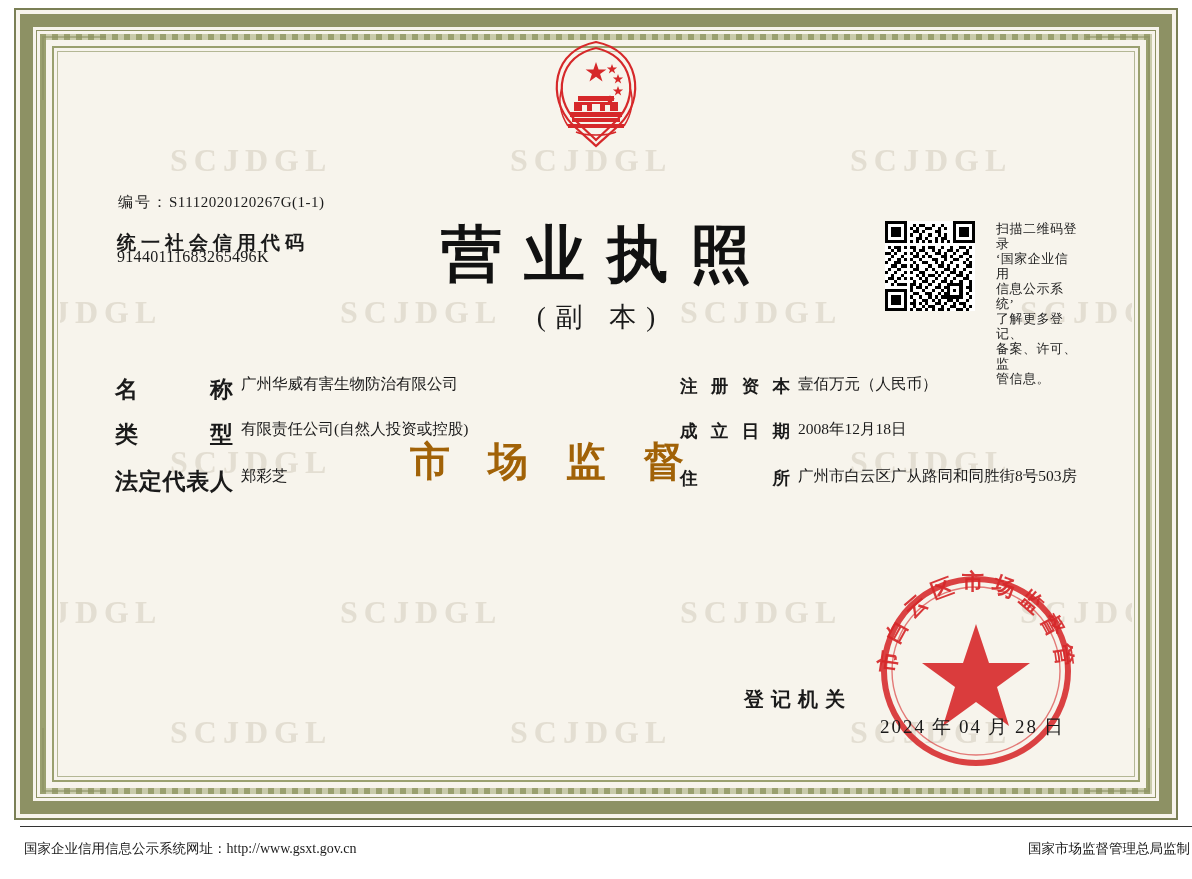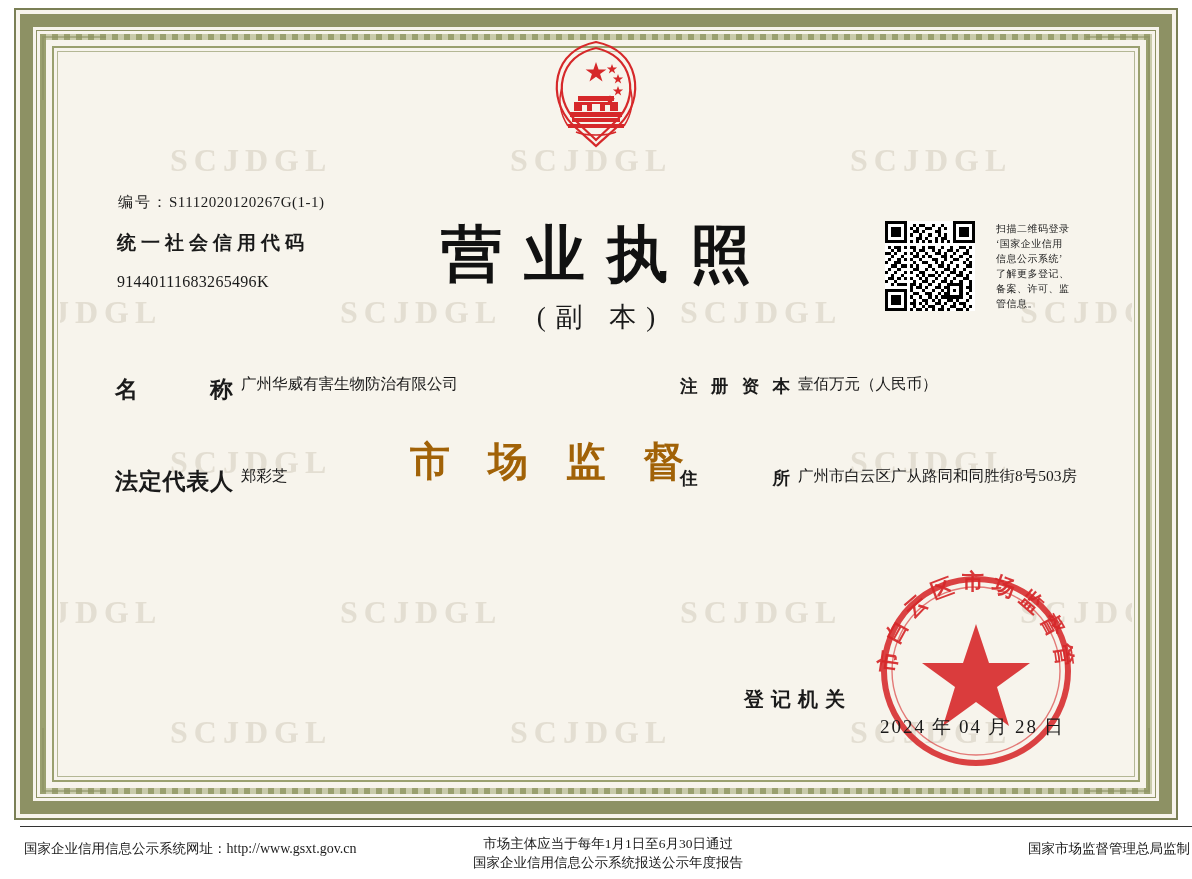--- a/index.html
+++ b/index.html
@@ -137,21 +137,21 @@
     position: absolute;
     left: 57px;
     top: 176px;
     font-size: 19px;
     font-weight: bold;
     letter-spacing: 5px;
   }
   #credit-code {
     position: absolute;
     left: 57px;
-    top: 219px;
+    top: 194px;
     font-size: 16px;
     letter-spacing: 0.3px;
   }
 
   #main-title {
     position: absolute;
     left: 0; right: 0;
     top: 160px;
     text-align: center;
     font-size: 61px;
@@ -178,21 +178,21 @@
     display: flex;
     align-items: flex-start;
   }
   #qr-code {
     width: 90px;
     height: 90px;
     image-rendering: pixelated;
   }
   #qr-text {
     margin-left: 21px;
-    font-size: 10px;
+    font-size: 13px;
     line-height: 15px;
     width: 84px;
     letter-spacing: 0.5px;
     color: #222;
   }
 
   
   .field {
     position: absolute;
     font-size: 17px;
@@ -630,30 +630,36 @@
         <div>了解更多登记、</div>
         <div>备案、许可、监</div>
         <div>管信息。</div>
       </div>
     </div>
 
     <div class="field" style="left:55px; top:320px;">
       <span class="lbl-box">名称</span><span class="val-inline">广州华威有害生物防治有限公司</span>
     </div>
 
+    <div class="field" style="left:55px; top:365px;">
+      <span class="lbl-box">类型</span><span class="val-inline">有限责任公司(自然人投资或控股)</span>
+    </div>
 
     <div class="field" style="left:55px; top:412px;">
       <span class="lbl-box">法定代表人</span><span class="val-inline">郑彩芝</span>
     </div>
 
 
     <div class="field" style="left:620px; top:320px;">
       <span class="lbl-box-r">注册资本</span><span class="val-inline">壹佰万元（人民币）</span>
     </div>
 
+    <div class="field" style="left:620px; top:365px;">
+      <span class="lbl-box-r">成立日期</span><span class="val-inline">2008年12月18日</span>
+    </div>
 
     <div class="field" style="left:620px; top:412px;">
       <span class="lbl-box-r">住所</span><span class="val-inline">广州市白云区广从路同和同胜街8号503房</span>
     </div>
 
     <div id="registrar-label">登记机关</div>
 
     <svg id="seal" viewBox="0 0 215 215">
       <defs>
         <path id="sealArcTop" d="M 26 107 A 81 81 0 1 1 189 107"></path>
@@ -671,18 +677,14 @@
     </div>
 
   </div>
 </div>
 
 <div id="footer">
   <div id="footer-rule"></div>
   <div id="footer-left">
     <span>国家企业信用信息公示系统网址：</span><span class="fl-url">http://www.gsxt.gov.cn</span>
   </div>
-  <div id="footer-center">
-    <div>市场主体应当于每年1月1日至6月30日通过</div>
-    <div>国家企业信用信息公示系统报送公示年度报告</div>
-  </div>
   <div id="footer-right">国家市场监督管理总局监制</div>
 </div>
 
 </body></html>

